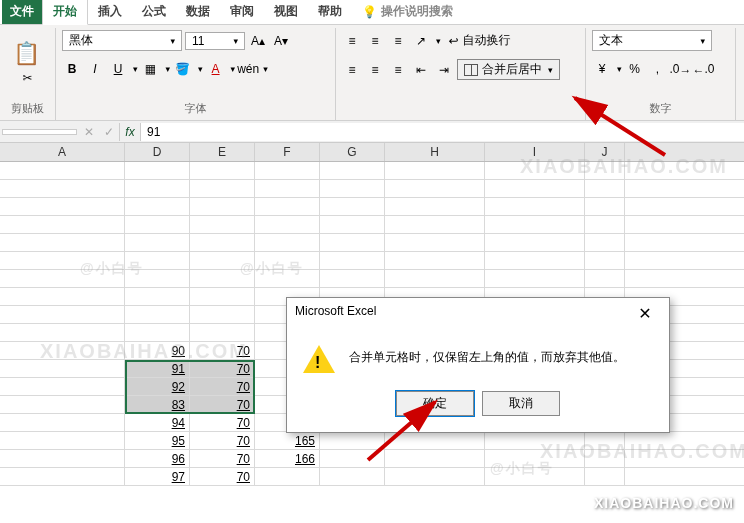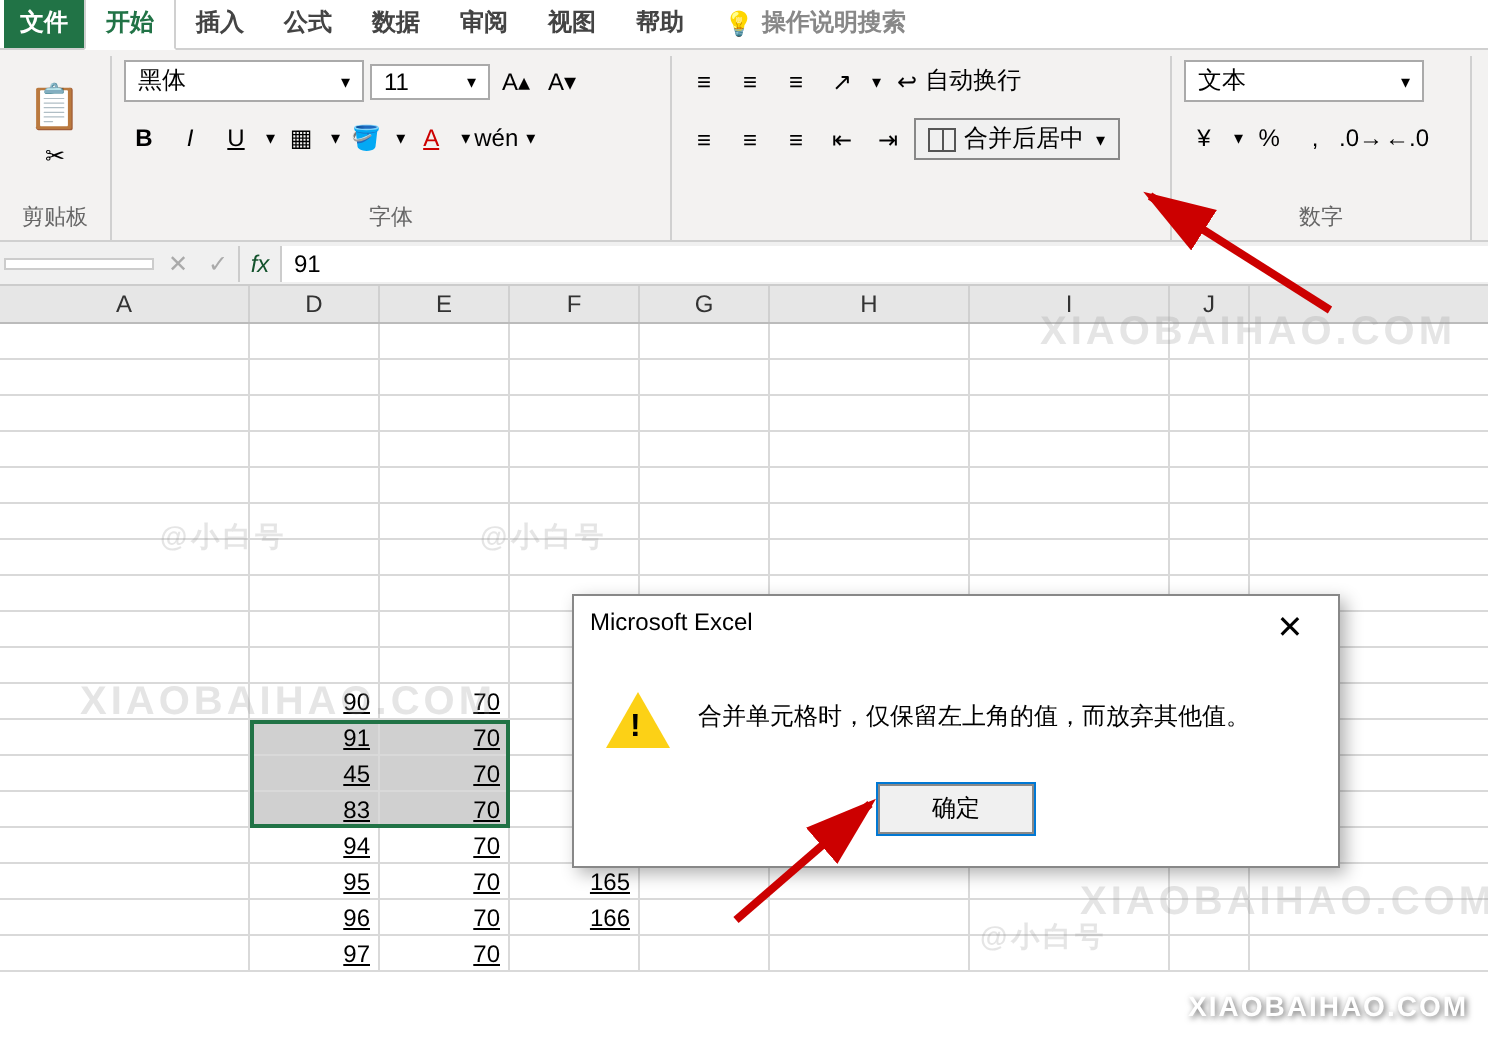--- a/index.html
+++ b/index.html
@@ -307,21 +307,21 @@
         <div class="cell col-D selected">91</div>
         <div class="cell col-E selected">70</div>
         <div class="cell col-F"></div>
         <div class="cell col-G"></div>
         <div class="cell col-H"></div>
         <div class="cell col-I"></div>
         <div class="cell col-J"></div>
       </div>
       <div class="row">
         <div class="cell col-A"></div>
-        <div class="cell col-D selected">45</div>
+        <div class="cell col-D selected">92</div>
         <div class="cell col-E selected">70</div>
         <div class="cell col-F">162</div>
         <div class="cell col-G"></div>
         <div class="cell col-H"></div>
         <div class="cell col-I"></div>
         <div class="cell col-J"></div>
       </div>
       <div class="row">
         <div class="cell col-A"></div>
         <div class="cell col-D selected">83</div>
@@ -387,20 +387,21 @@
   <div class="dlg-title">
     <span>Microsoft Excel</span>
     <span class="dlg-close">✕</span>
   </div>
   <div class="dlg-body">
     <div class="warn-icon"></div>
     <div style="padding-top:6px">合并单元格时，仅保留左上角的值，而放弃其他值。</div>
   </div>
   <div class="dlg-btns">
     <div class="dlg-btn primary">确定</div>
+    <div class="dlg-btn">取消</div>
   </div>
 </div>
 
 <svg style="position:absolute;left:0;top:0;width:744px;height:523px;pointer-events:none">
   <defs>
       <marker id="ah" markerWidth="10" markerHeight="10" refX="8" refY="3" orient="auto">
         <path d="M0,0 L0,6 L9,3 z" fill="#cc0000"></path>
       </marker>
     </defs>
   <line x1="665" y1="155" x2="575" y2="98" stroke="#cc0000" stroke-width="4" marker-end="url(#ah)"></line>

